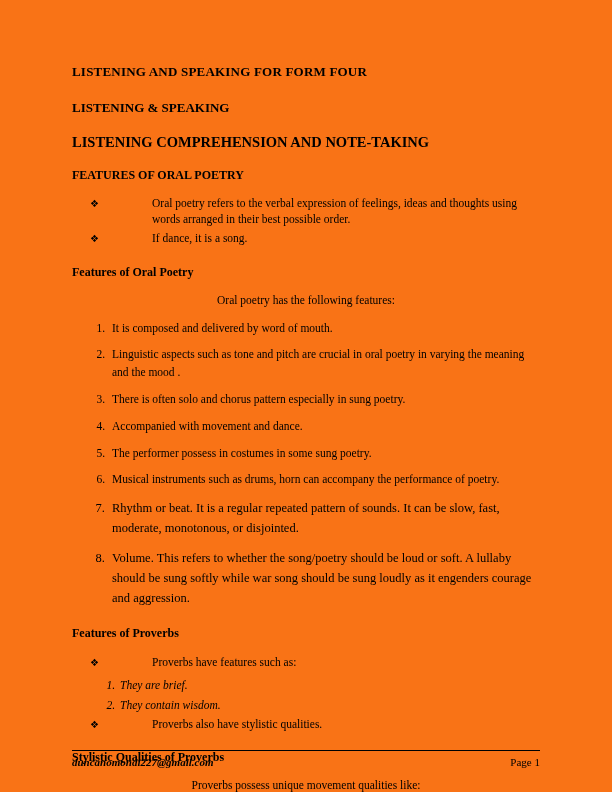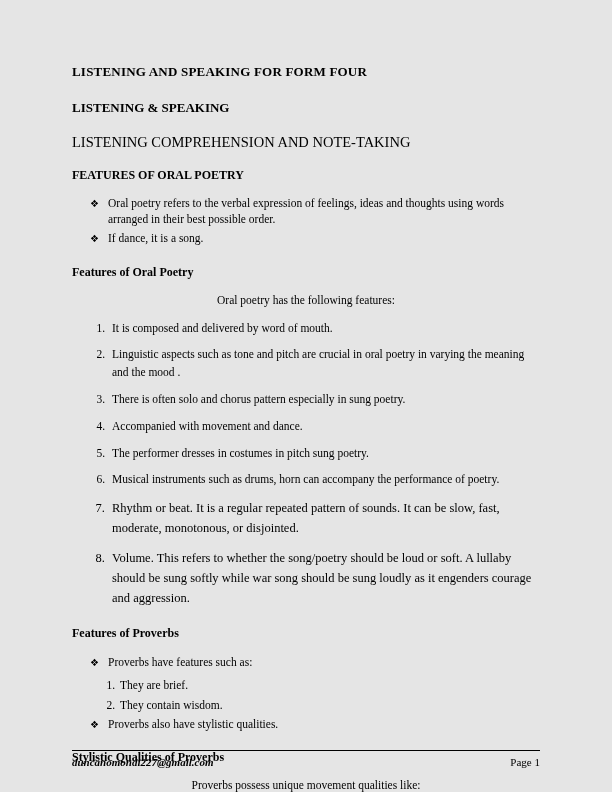--- a/index.html
+++ b/index.html
@@ -4,21 +4,21 @@
 <style>
   html, body {
     margin: 0;
     padding: 0;
     background: #ffffff;
   }
   .page {
     position: relative;
     width: 612px;
     height: 792px;
-    background: #e5e5e5;
+    background: #f97316;
     font-family: "Liberation Serif", "DejaVu Serif", serif;
     color: #000000;
     overflow: hidden;
     box-sizing: border-box;
   }
   .content {
     padding: 64px 72px 0 72px;
   }
   .h1 {
     font-size: 13px;
@@ -26,21 +26,21 @@
     margin: 0 0 20px 0;
     letter-spacing: 0.2px;
   }
   .h2 {
     font-size: 13px;
     font-weight: bold;
     margin: 0 0 18px 0;
   }
   .h3 {
     font-size: 14.5px;
-    font-weight: normal;
+    font-weight: bold;
     margin: 0 0 17px 0;
   }
   .h4 {
     font-size: 12px;
     font-weight: bold;
     margin: 0 0 13px 0;
   }
   .sec-head {
     font-size: 12px;
     font-weight: bold;
@@ -66,20 +66,21 @@
   }
   .diamond-list .glyph {
     width: 18px;
     flex: 0 0 18px;
     margin-left: 18px;
     font-size: 10px;
     padding-top: 1px;
   }
   .diamond-list .btxt {
     flex: 1;
+    margin-left: 44px;
   }
   
   ol.num-list {
     margin: 0 0 6px 0;
     padding: 0 0 0 36px;
     font-size: 11.5px;
   }
   ol.num-list > li {
     margin: 0 0 9px 0;
     padding-left: 4px;
@@ -93,20 +94,21 @@
   
   ol.sub-list {
     margin: 2px 0 4px 0;
     padding: 0 0 0 46px;
     font-size: 11.5px;
   }
   ol.sub-list > li {
     margin: 0 0 4px 0;
     padding-left: 2px;
     line-height: 1.4;
+    font-style: italic;
   }
   .footer {
     position: absolute;
     left: 72px;
     right: 72px;
     bottom: 24px;
   }
   .footer-rule {
     border-top: 1.5px solid #000000;
     margin-bottom: 5px;
@@ -149,21 +151,21 @@
     </ul>
 
     <div class="sec-head">Features of Oral Poetry</div>
     <div class="lead">Oral poetry has the following features:</div>
 
     <ol class="num-list">
       <li>It is composed and delivered by word of mouth.</li>
       <li>Linguistic aspects such as tone and pitch are crucial in oral poetry in varying the meaning and the mood .</li>
       <li>There is often solo and chorus pattern especially in sung poetry.</li>
       <li>Accompanied with movement and dance.</li>
-      <li>The performer dresses in costumes in pitch sung poetry.</li>
+      <li>The performer possess in costumes in some sung poetry.</li>
       <li>Musical instruments such as drums, horn can accompany the performance of poetry.</li>
       <li class="larger">Rhythm or beat. It is a regular repeated pattern of sounds. It can be slow, fast, moderate, monotonous, or disjointed.</li>
       <li class="larger">Volume. This refers to whether the song/poetry should be loud or soft. A lullaby should be sung softly while war song should be sung loudly as it engenders courage and aggression.</li>
     </ol>
 
     <div class="sec-head">Features of Proverbs</div>
 
     <ul class="diamond-list">
       <li>
         <span class="glyph">❖</span>

